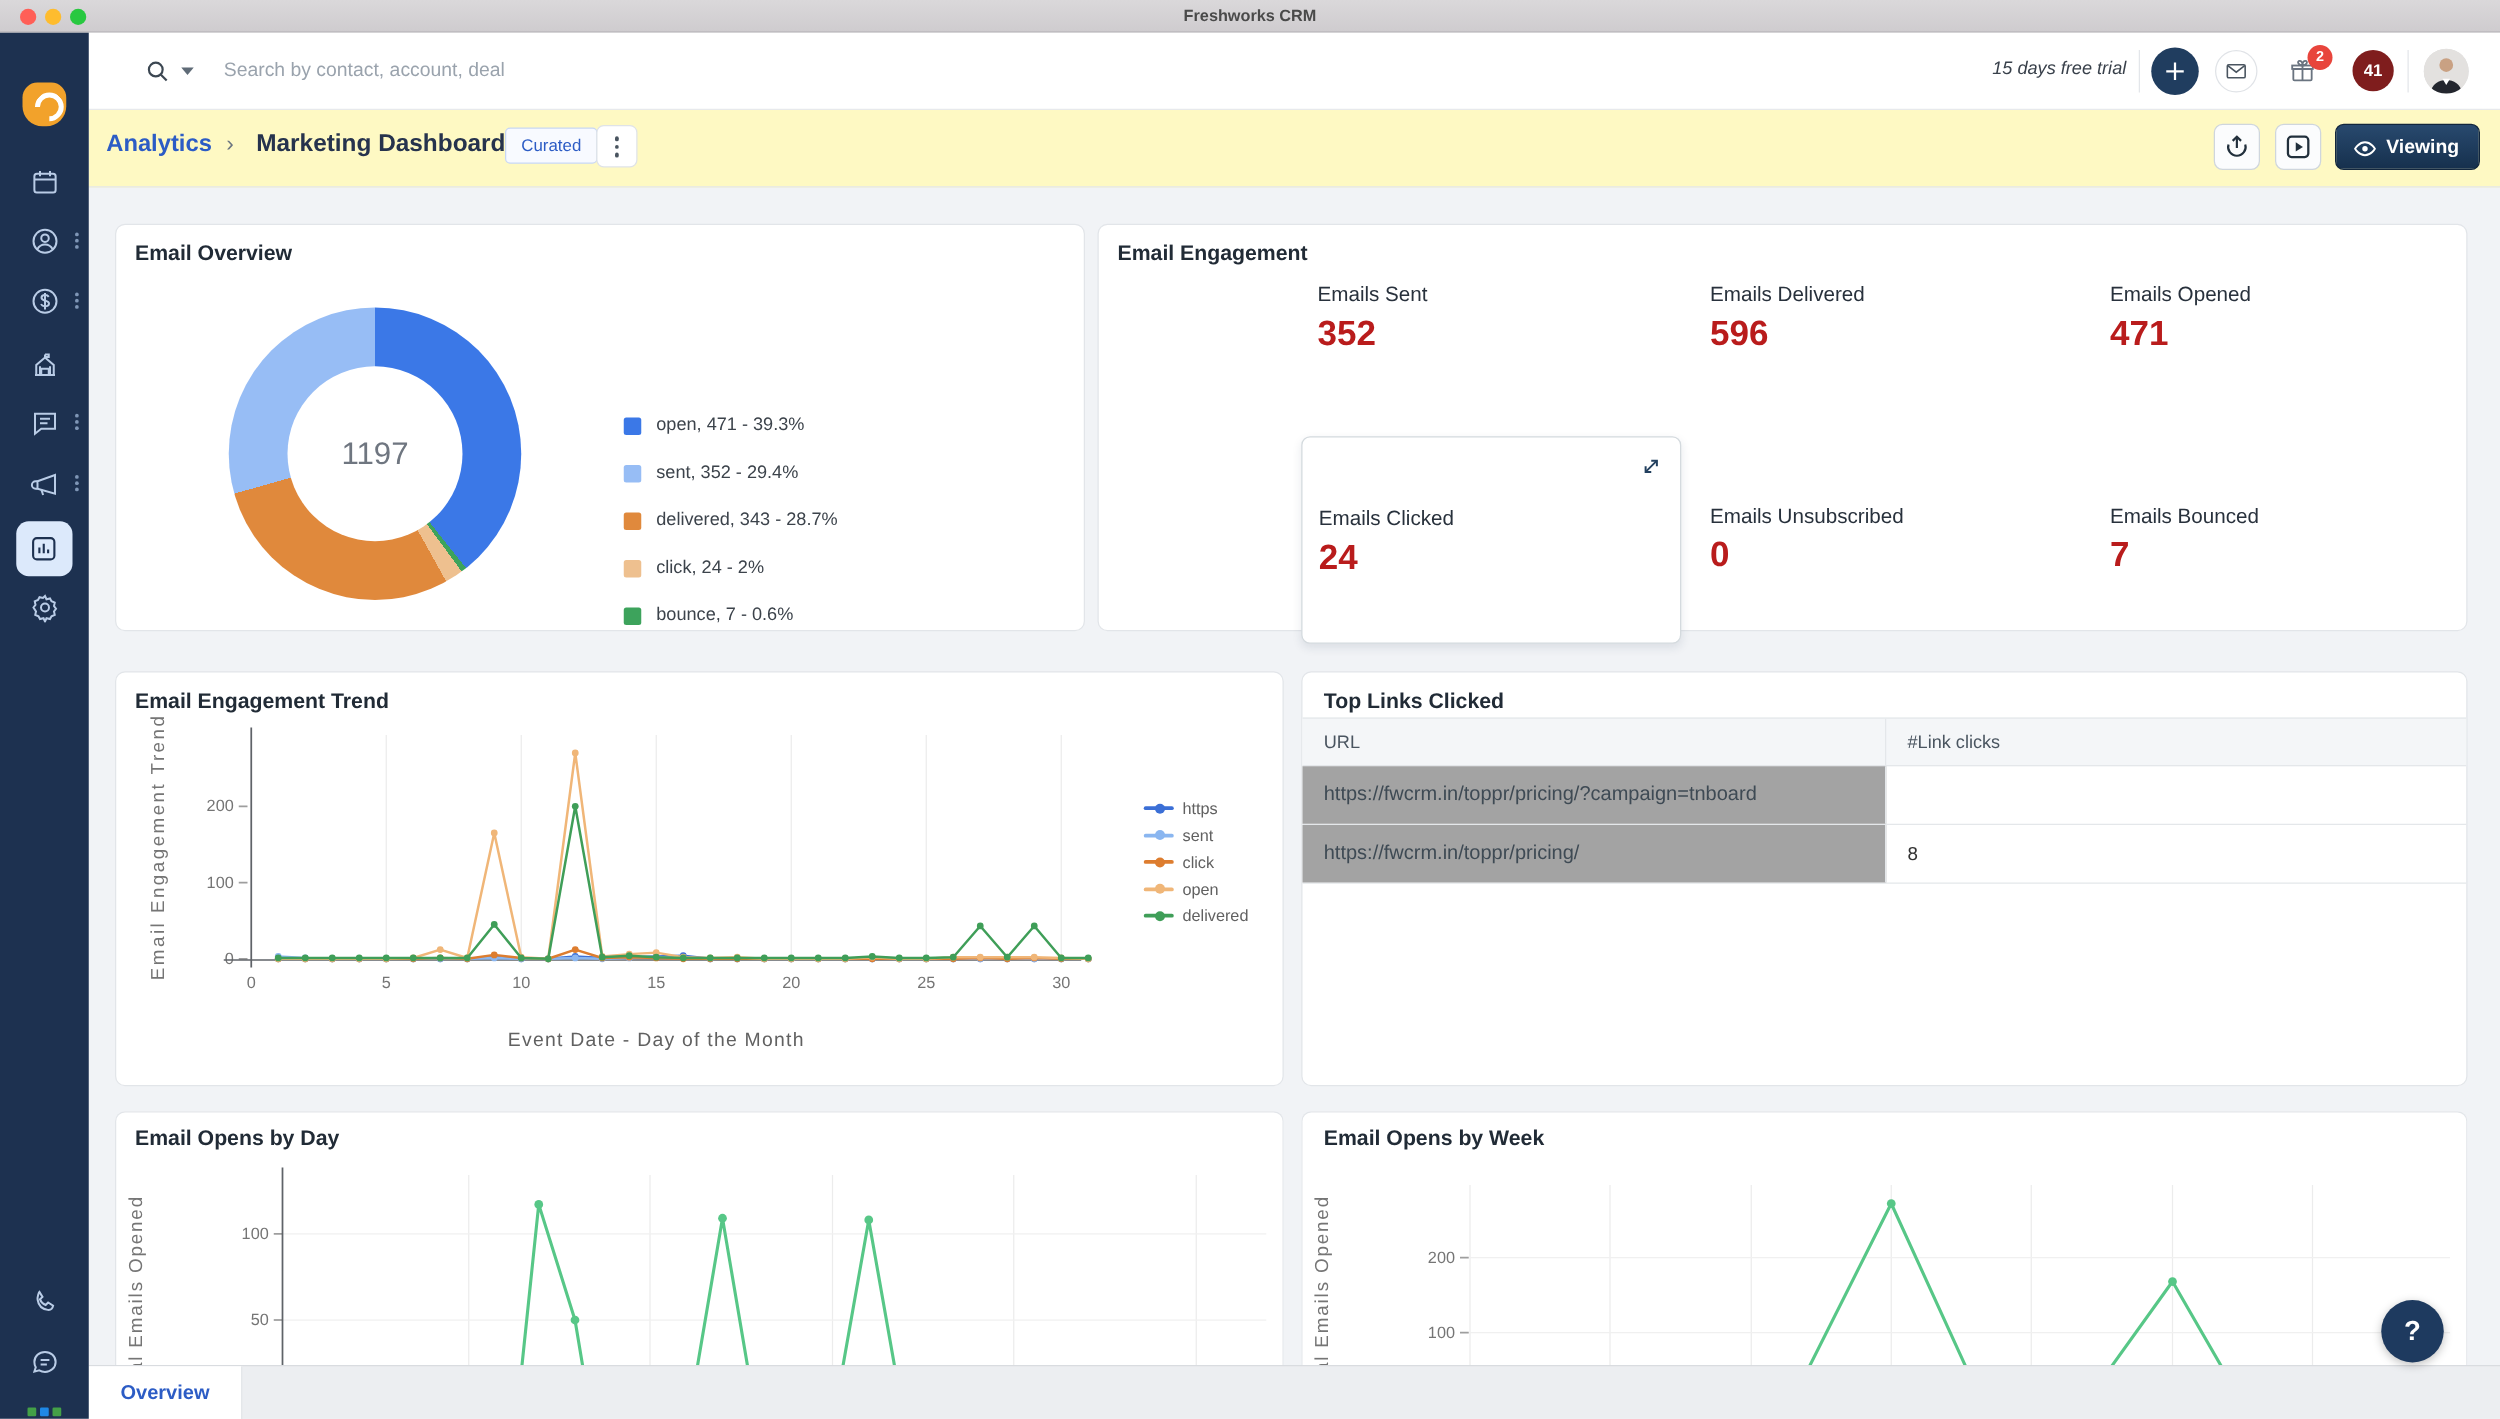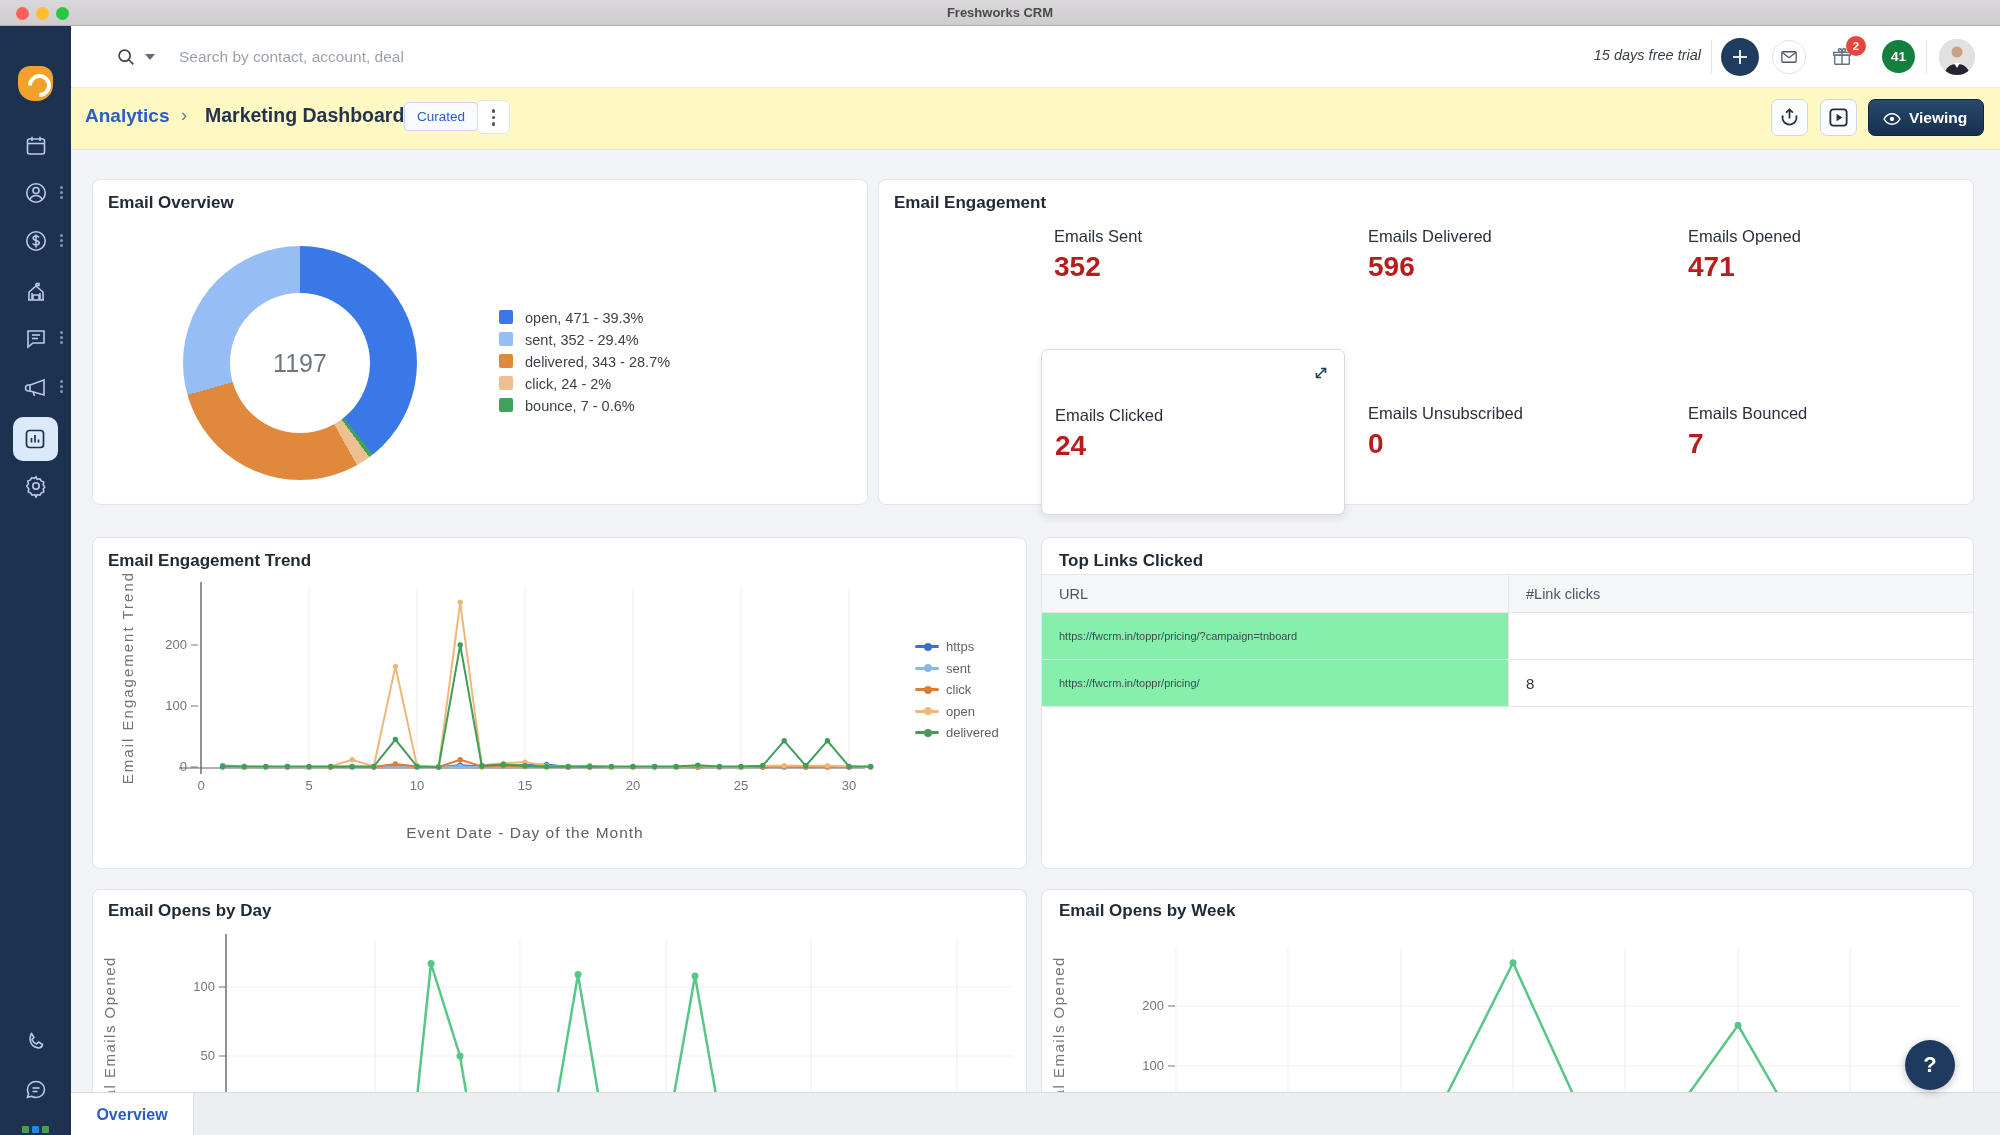--- a/index.html
+++ b/index.html
@@ -46,21 +46,21 @@
   .circle-btn { position:absolute; border-radius:50%; }
   #plus-btn { left:1650px; top:12px; width:38px; height:38px; background:#203d5f; color:#fff; }
   #plus-btn svg { width:18px; height:18px; margin:10px; }
   #mail-btn { left:1701px; top:14px; width:34px; height:34px; background:#fff; border:1px solid #e0e3e7; color:#4a5560; }
   #mail-btn svg { width:18px; height:18px; margin:7px; }
   #gift-btn { left:1756px; top:16px; width:30px; height:30px; color:#6a7480; }
   #gift-btn svg { width:22px; height:22px; margin:4px 4px; }
   #gift-badge { position:absolute; left:1775px; top:10px; width:20px; height:20px; border-radius:50%;
     background:#e8453c; color:#fff; font-size:11.5px; font-weight:700; text-align:center; line-height:20px; }
   #notif-badge { position:absolute; left:1811px; top:14px; width:33px; height:33px; border-radius:50%;
-    background:#15803d; color:#fff; font-size:13.5px; font-weight:700; text-align:center; line-height:33px; }
+    background:#7f1d1d; color:#fff; font-size:13.5px; font-weight:700; text-align:center; line-height:33px; }
   #avatar { position:absolute; left:1868px; top:13px; width:36px; height:36px; border-radius:50%;
     background:#dcdcdc; overflow:hidden; }
 
   
   #crumbrow { position:absolute; left:71px; top:88px; width:1929px; height:62px;
     background:#fef9c3; border-bottom:1px solid #e3e6ea; z-index:30; }
   #crumb-parent { position:absolute; left:14px; top:17px; font-size:19px; font-weight:600; color:#2c5cc5; cursor:pointer; }
   #crumb-sep { position:absolute; left:110px; top:17px; font-size:18px; color:#6b7580; }
   #crumb-current { position:absolute; left:134px; top:16px; font-size:19.5px; font-weight:700; color:#26334d; }
   #curated-badge { position:absolute; left:333px; top:14px; height:29px; padding:0 12px; line-height:27px;
@@ -87,21 +87,21 @@
   #card-trend   { left:92px; top:537px; width:935px; height:332px; }
   #card-links   { left:1041px; top:537px; width:933px; height:332px; }
   #card-day     { left:92px; top:889px; width:935px; height:203px; overflow:hidden; border-bottom:none; border-radius:8px 8px 0 0; }
   #card-week    { left:1041px; top:889px; width:933px; height:203px; overflow:hidden; border-bottom:none; border-radius:8px 8px 0 0; }
 
   
   #donut { position:absolute; left:90px; top:66px; width:234px; height:234px; border-radius:50%; }
   #donut-hole { position:absolute; left:47px; top:47px; width:140px; height:140px; border-radius:50%;
     background:#fff; text-align:center; line-height:140px; font-size:25px; color:#6f7680; }
   #donut-legend { position:absolute; left:406px; top:130px; }
-  .dl-item { height:22px; display:flex; align-items:flex-start; }
+  .dl-item { height:22px; display:flex; align-items:flex-end;margin-top:16px; }
   .dl-swatch { width:14px; height:14px; border-radius:2px; margin-right:12px; }
   .dl-label { font-size:14.5px; color:#3c434b; }
 
   
   .metric { position:absolute; }
   .metric .m-label { font-size:16.5px; color:#28313c; }
   .metric .m-value { font-size:28px; font-weight:700; color:#b91c1c; margin-top:5px; }
   #float-box { position:absolute; left:162px; top:169px; width:304px; height:166px; background:#fff;
     border:1px solid #d4dade; border-radius:7px; box-shadow:0 3px 8px rgba(30,50,80,.10); z-index:5; }
   #expand-icon { position:absolute; right:10px; top:10px; width:26px; height:26px; color:#23405f; }
@@ -119,21 +119,21 @@
   .tl-line i { position:absolute; left:9px; top:-2.5px; width:8px; height:8px; border-radius:50%; }
   .tl-name { font-size:13px; color:#616161; }
 
   
   #links-table { position:absolute; left:0; top:36px; width:931px; }
   .lt-row { display:flex; border-bottom:1px solid #e4e7ea; }
   .lt-head { background:#f4f6f8; border-top:1px solid #e4e7ea; }
   .lt-c1 { width:467px; padding:0 17px; border-right:1px solid #e4e7ea; display:flex; align-items:center; }
   .lt-c2 { flex:1; padding:0 17px; display:flex; align-items:center; }
   .lt-head .lt-c1,.lt-head .lt-c2 { height:37px; font-size:14.5px; color:#4a5560; }
-  .lt-body .lt-c1 { height:46px; background:#86efac; font-size:11px; color:#3e4a54; }
+  .lt-body .lt-c1 { height:46px; background:#a3a3a3; font-size:16px; color:#3e4a54; }
   .lt-body .lt-c2 { height:46px; font-size:15px; color:#333; }
 
   #day-ylabel, #week-ylabel { left:-69px; top:141px; width:170px; letter-spacing:1.5px; }
 
   
   #tabbar { position:absolute; left:71px; top:1092px; width:1929px; height:43px;
     background:#eceef1; border-top:1px solid #d9dce0; z-index:35; }
   #tab-overview { position:absolute; left:0; top:0; width:123px; height:43px; background:#fff;
     border-right:1px solid #dcdfe3; text-align:center; line-height:43px;
     font-size:16px; font-weight:700; color:#2c5cc5; }

